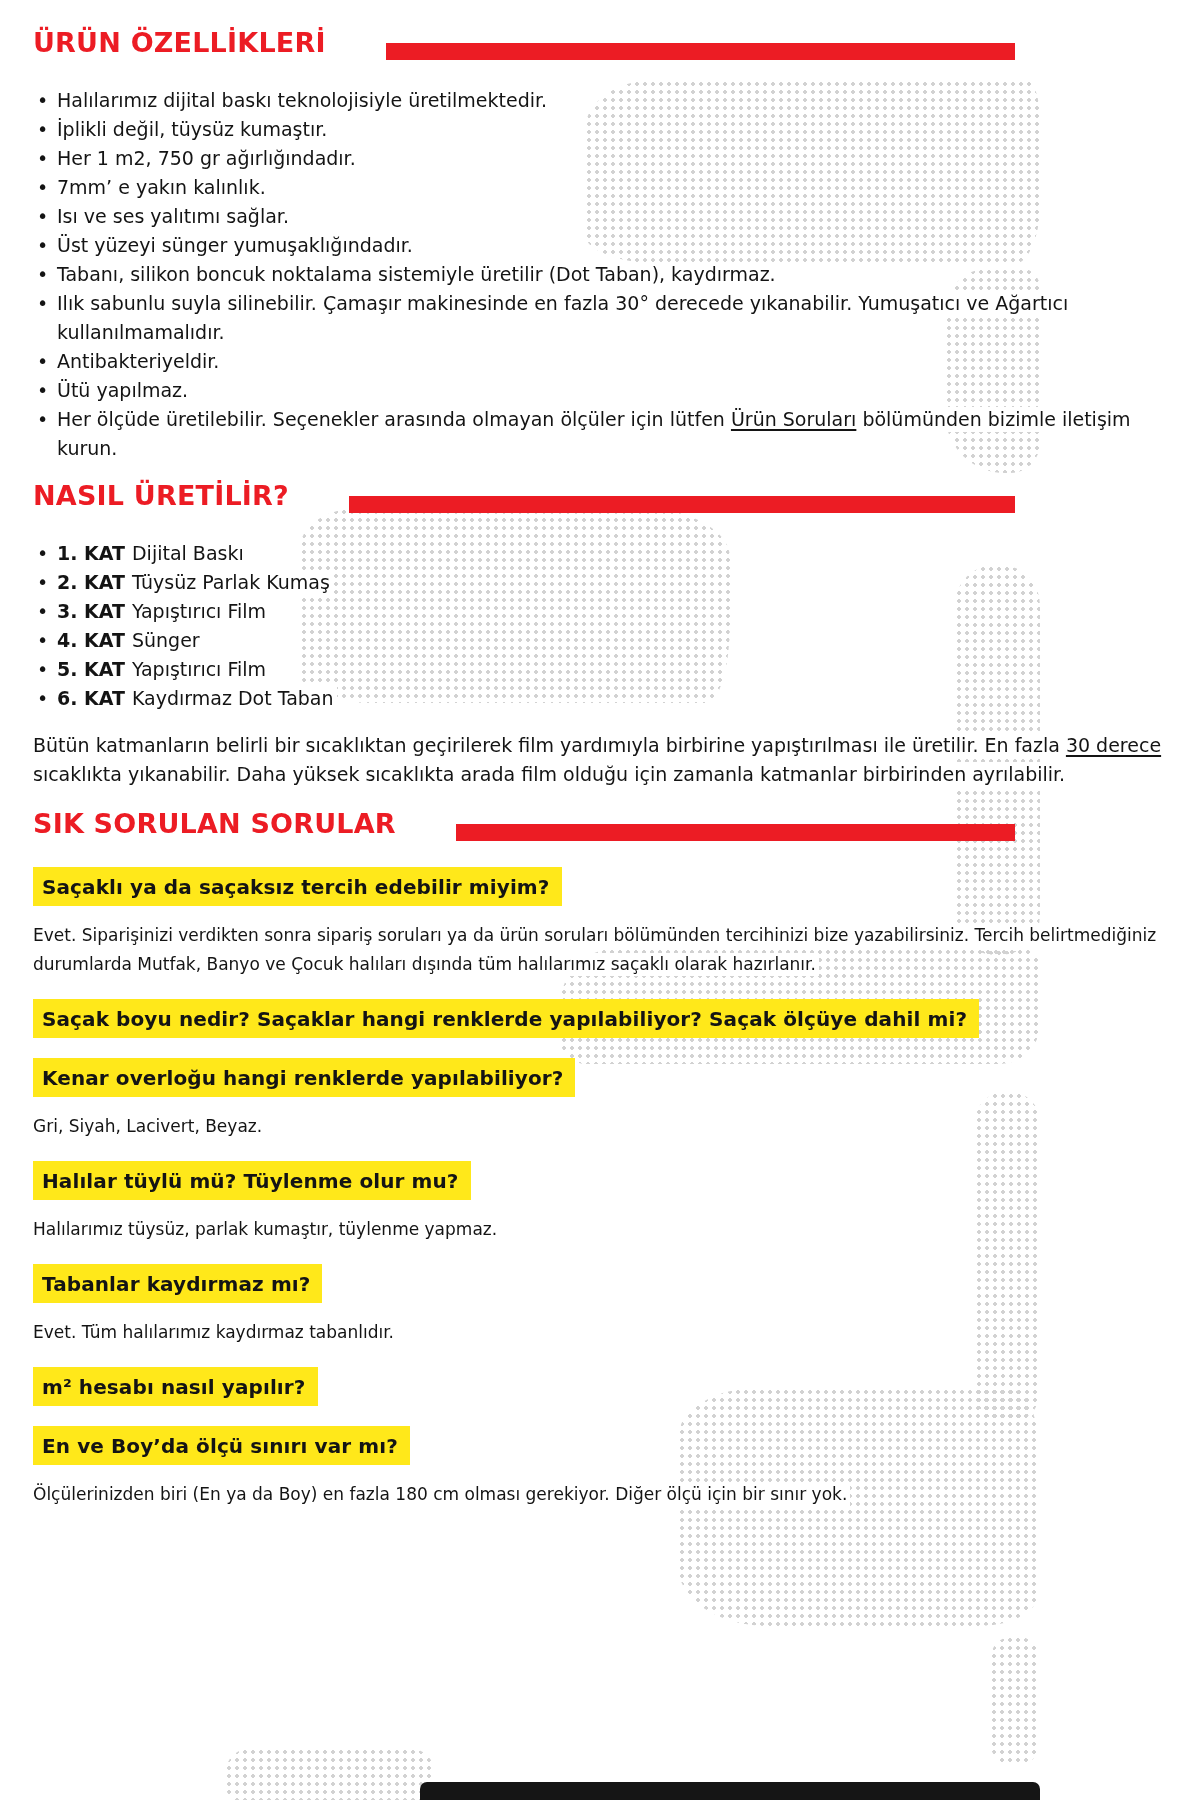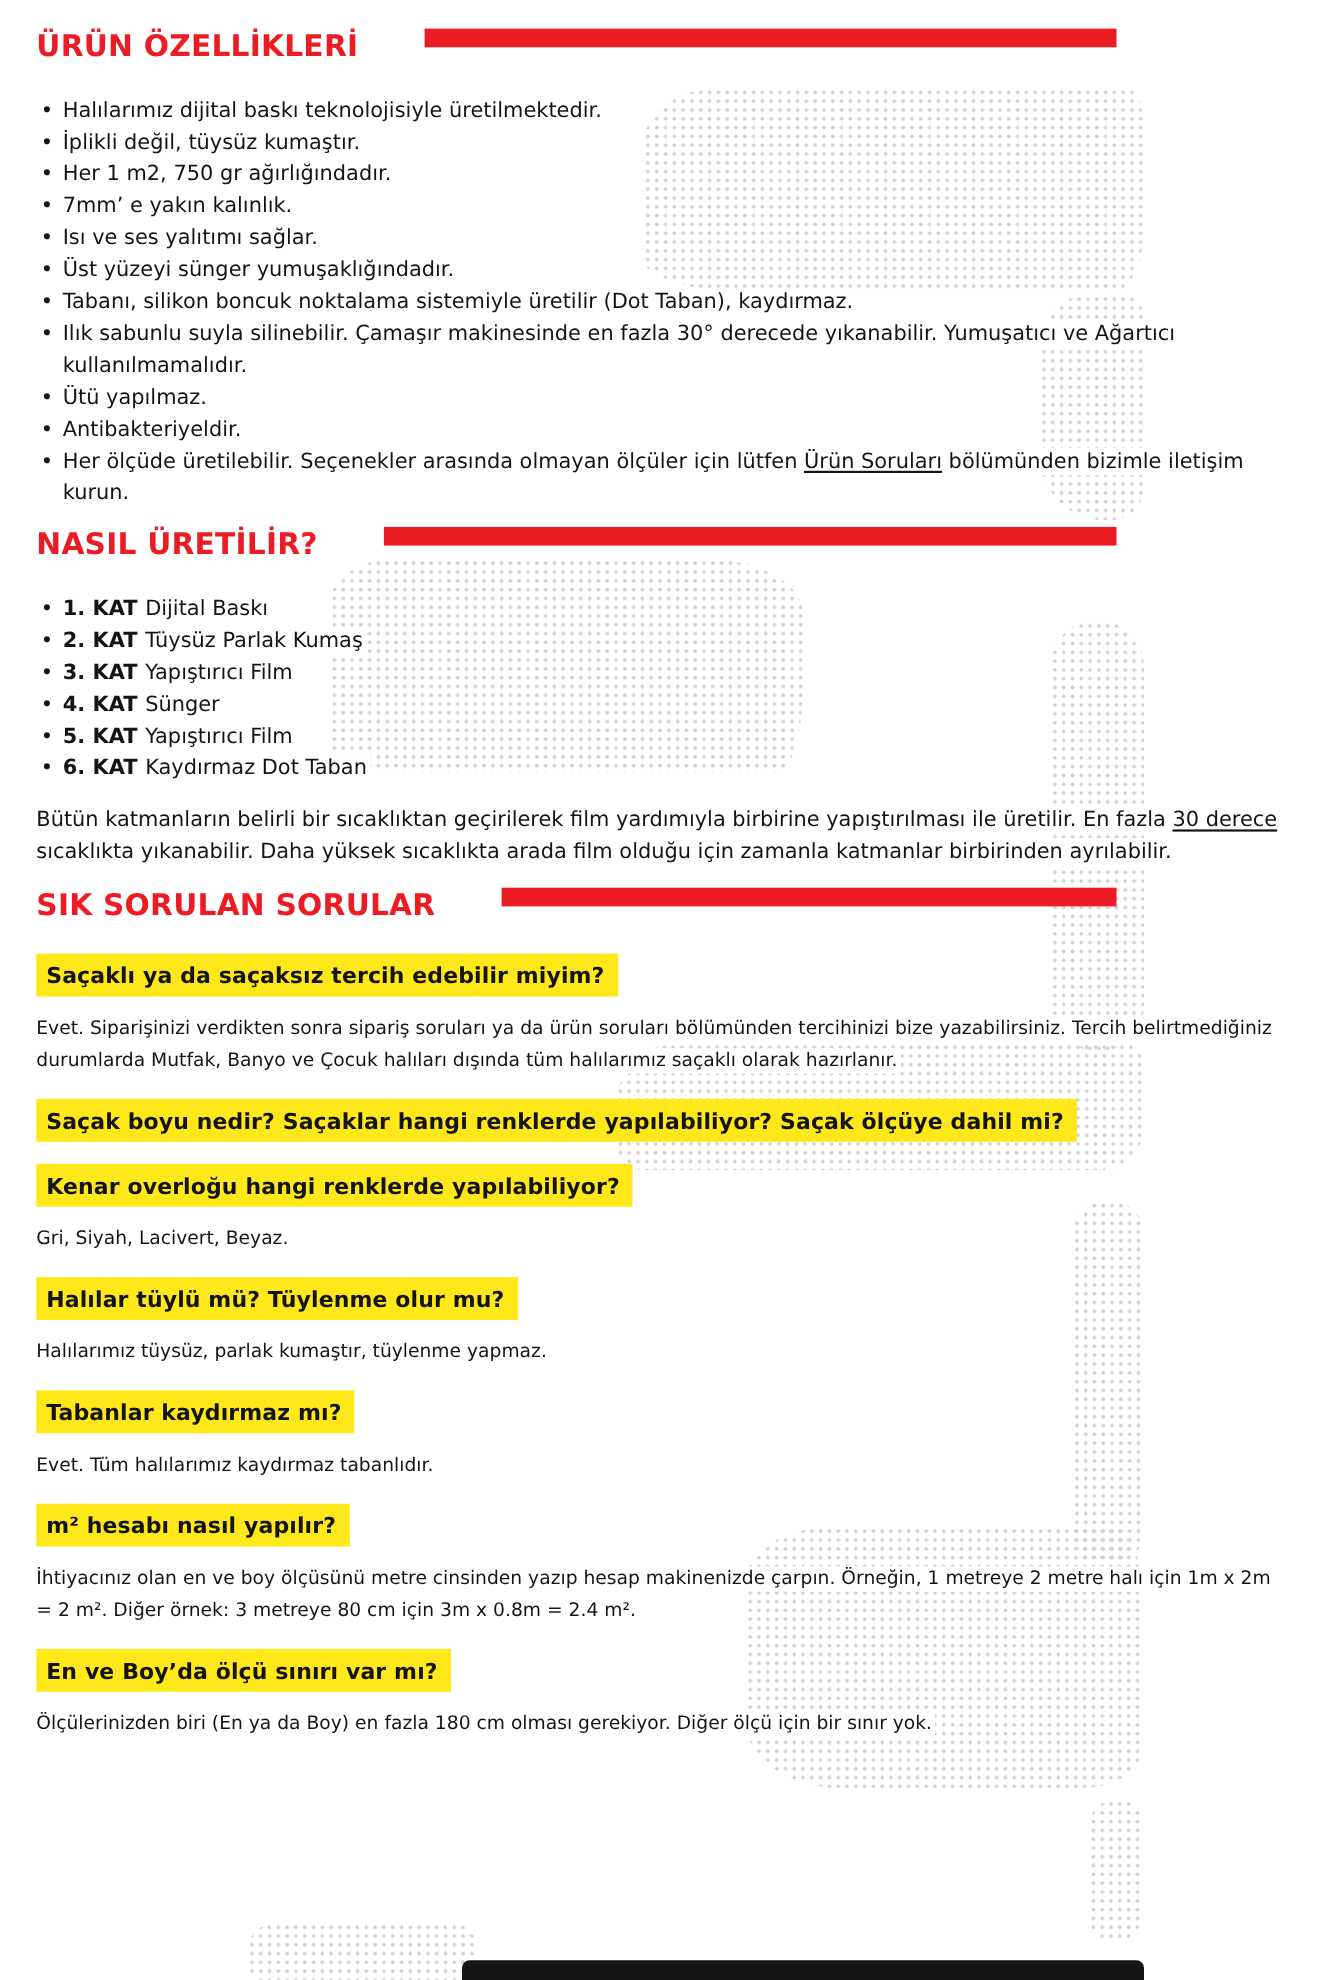--- a/index.html
+++ b/index.html
@@ -35,21 +35,21 @@
   .bottom-bar {
     position:absolute; z-index:1;
     left:420px; top:1782px; width:620px; height:26px;
     background:var(--bar-dark,#151515);
     border-radius:7px;
   }
 
   
   .content { position:relative; z-index:2; padding:26px 33px 0 33px; }
 
-  .sec-head { display:flex; align-items:flex-start; width:982px; margin:0 0 26px 0;gap:45px; }
+  .sec-head { display:flex; align-items:flex-end; width:982px; margin:0 0 26px 0;gap:45px; }
   .sec-head .title {
     font-size:27px; line-height:34px; font-weight:800;
     color:var(--red,#ec1c24); white-space:nowrap; letter-spacing:0.2px;
   }
   .sec-head .bar { flex:1; margin-left:15px; height:17px; background:var(--red,#ec1c24); }
 
   #production { margin-top:16px; }
   #faq { margin-top:18px; }
 
   ul { list-style:none; }
@@ -145,25 +145,25 @@
             <span class="txt">Tabanı, silikon boncuk noktalama sistemiyle üretilir (Dot Taban), kaydırmaz.</span>
           </li>
 
 
           <li class="li feat-item">
             <span class="txt">Ilık sabunlu suyla silinebilir. Çamaşır makinesinde en fazla 30° derecede yıkanabilir. Yumuşatıcı ve Ağartıcı kullanılmamalıdır.</span>
           </li>
 
 
           <li class="li feat-item">
+            <span class="txt">Antibakteriyeldir.</span>
+          </li>
+
+          <li class="li feat-item">
             <span class="txt">Ütü yapılmaz.</span>
-          </li>
-
-          <li class="li feat-item">
-            <span class="txt">Antibakteriyeldir.</span>
           </li>
 
         </ul>
 
       <div class="li feat-item">
         <span class="txt"><span>Her ölçüde üretilebilir. Seçenekler arasında olmayan ölçüler için lütfen </span><span class="ulink">Ürün Soruları</span><span> bölümünden bizimle iletişim kurun.</span></span>
       </div>
     </section>
 
     <section id="production">
@@ -251,23 +251,20 @@
             </div>
             <p class="a">
               <span class="txt">Evet. Tüm halılarımız kaydırmaz tabanlıdır.</span>
             </p>
           </div>
 
           <div class="faq-item">
             <div class="q-wrap">
               <span class="q">m² hesabı nasıl yapılır?</span>
             </div>
-            <p class="a">
-              <span class="txt">İhtiyacınız olan en ve boy ölçüsünü metre cinsinden yazıp hesap makinenizde çarpın. Örneğin, 1 metreye 2 metre halı için 1m x 2m = 2 m². Diğer örnek: 3 metreye 80 cm için 3m x 0.8m = 2.4 m².</span>
-            </p>
           </div>
 
           <div class="faq-item">
             <div class="q-wrap">
               <span class="q">En ve Boy’da ölçü sınırı var mı?</span>
             </div>
             <p class="a">
               <span class="txt">Ölçülerinizden biri (En ya da Boy) en fazla 180 cm olması gerekiyor. Diğer ölçü için bir sınır yok.</span>
             </p>
           </div>

